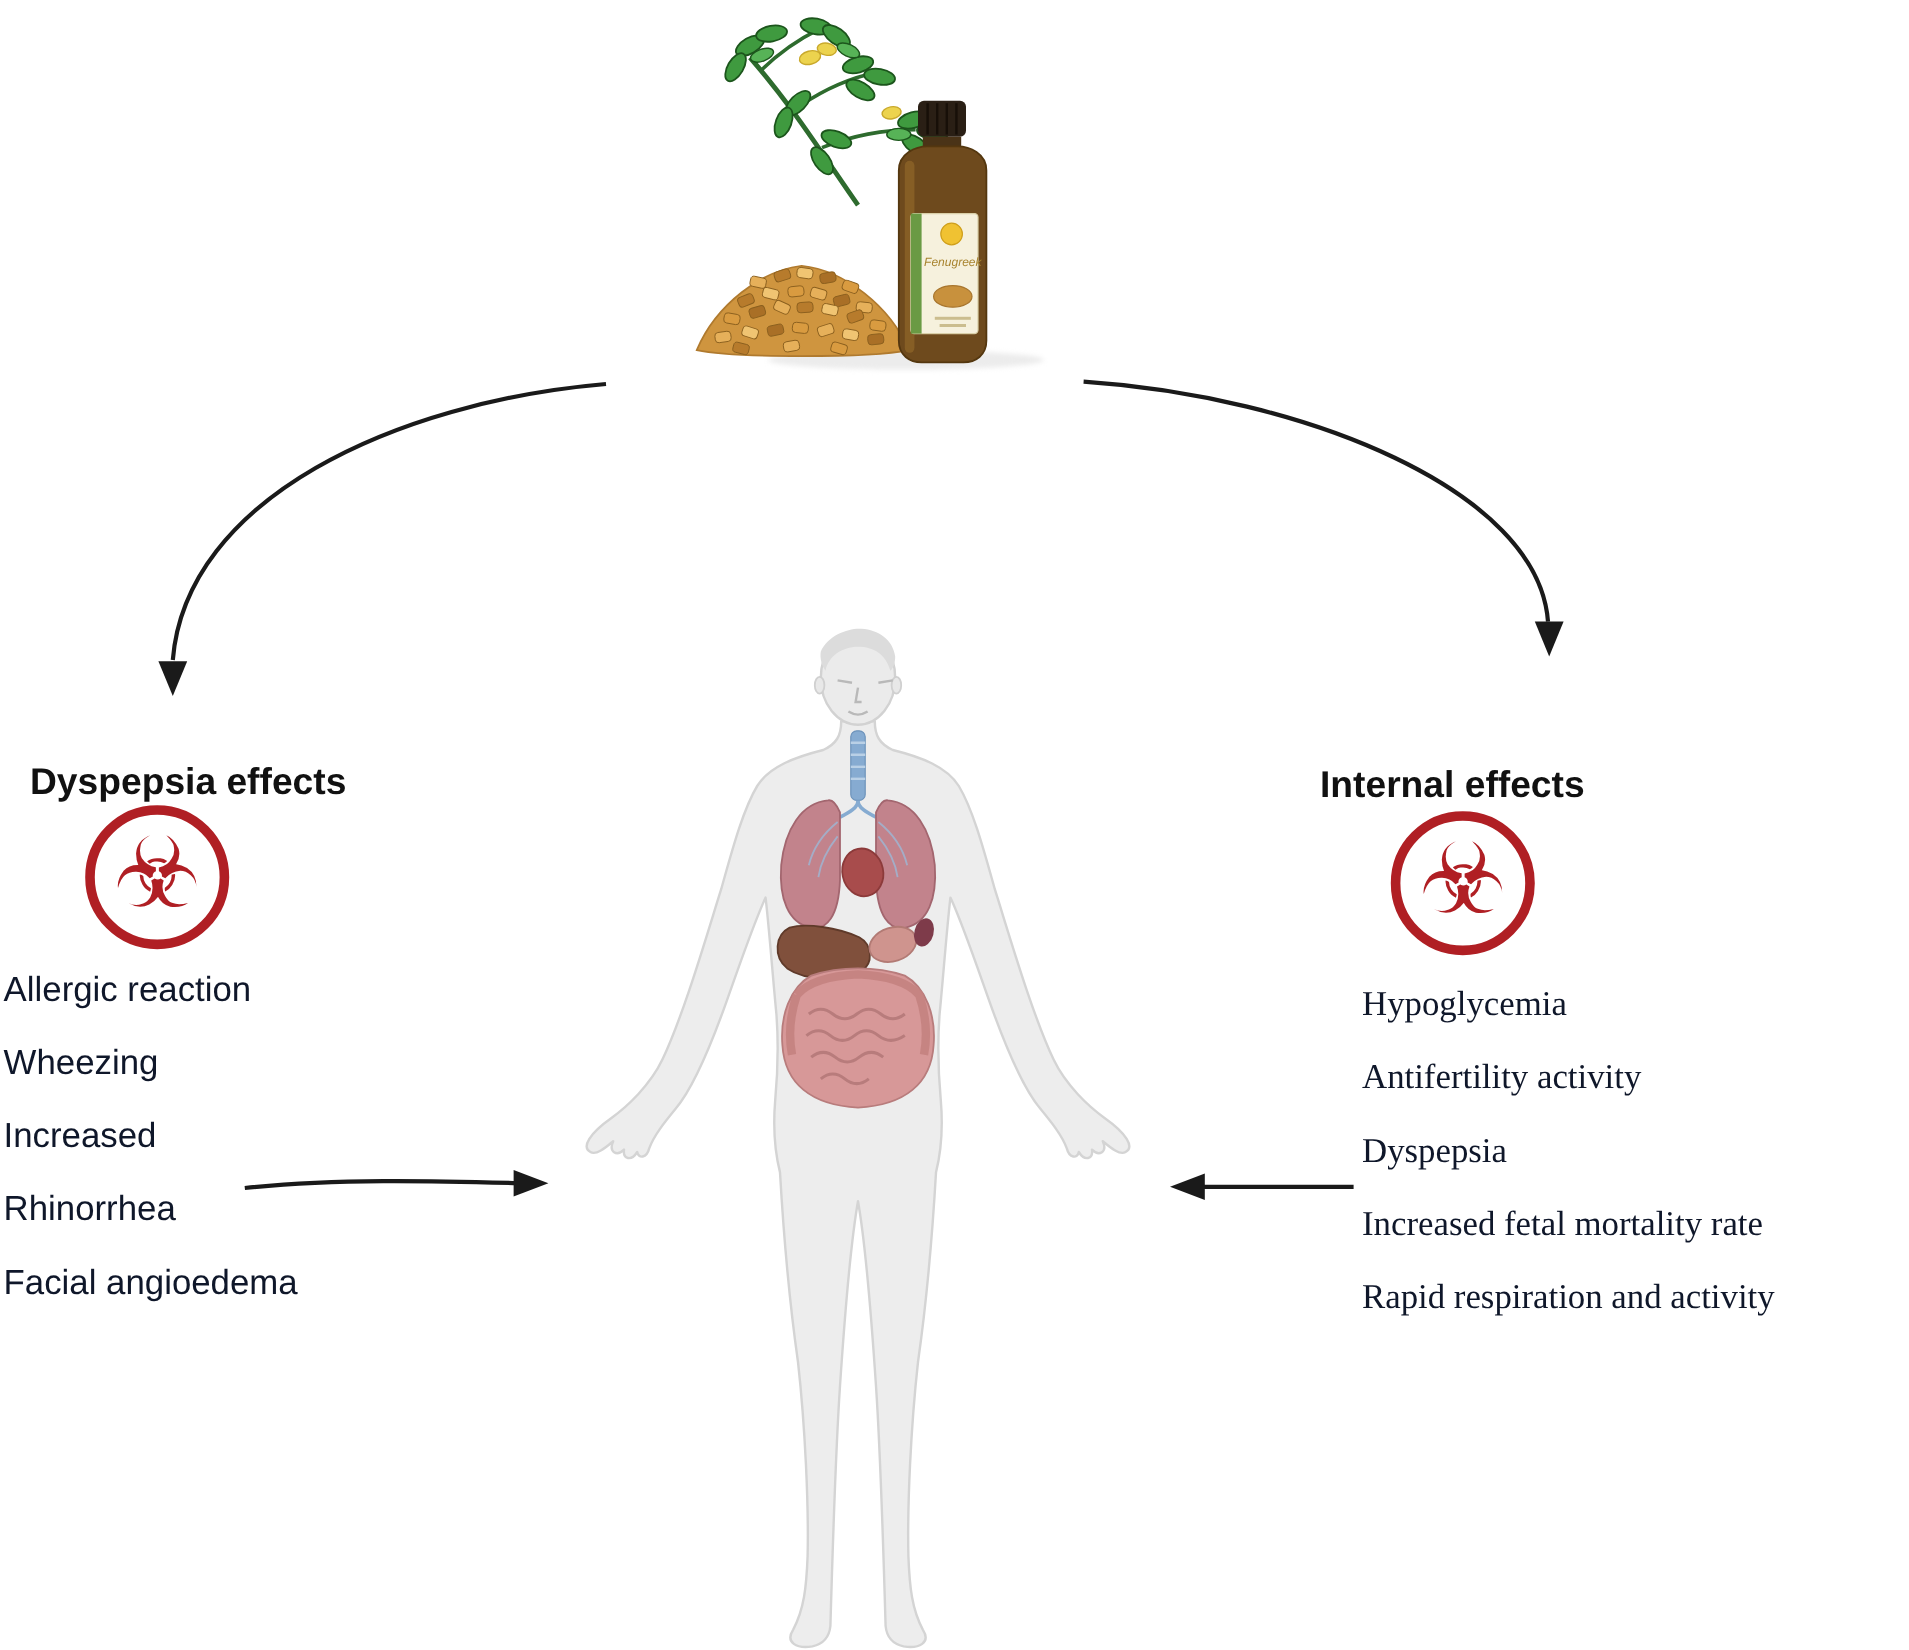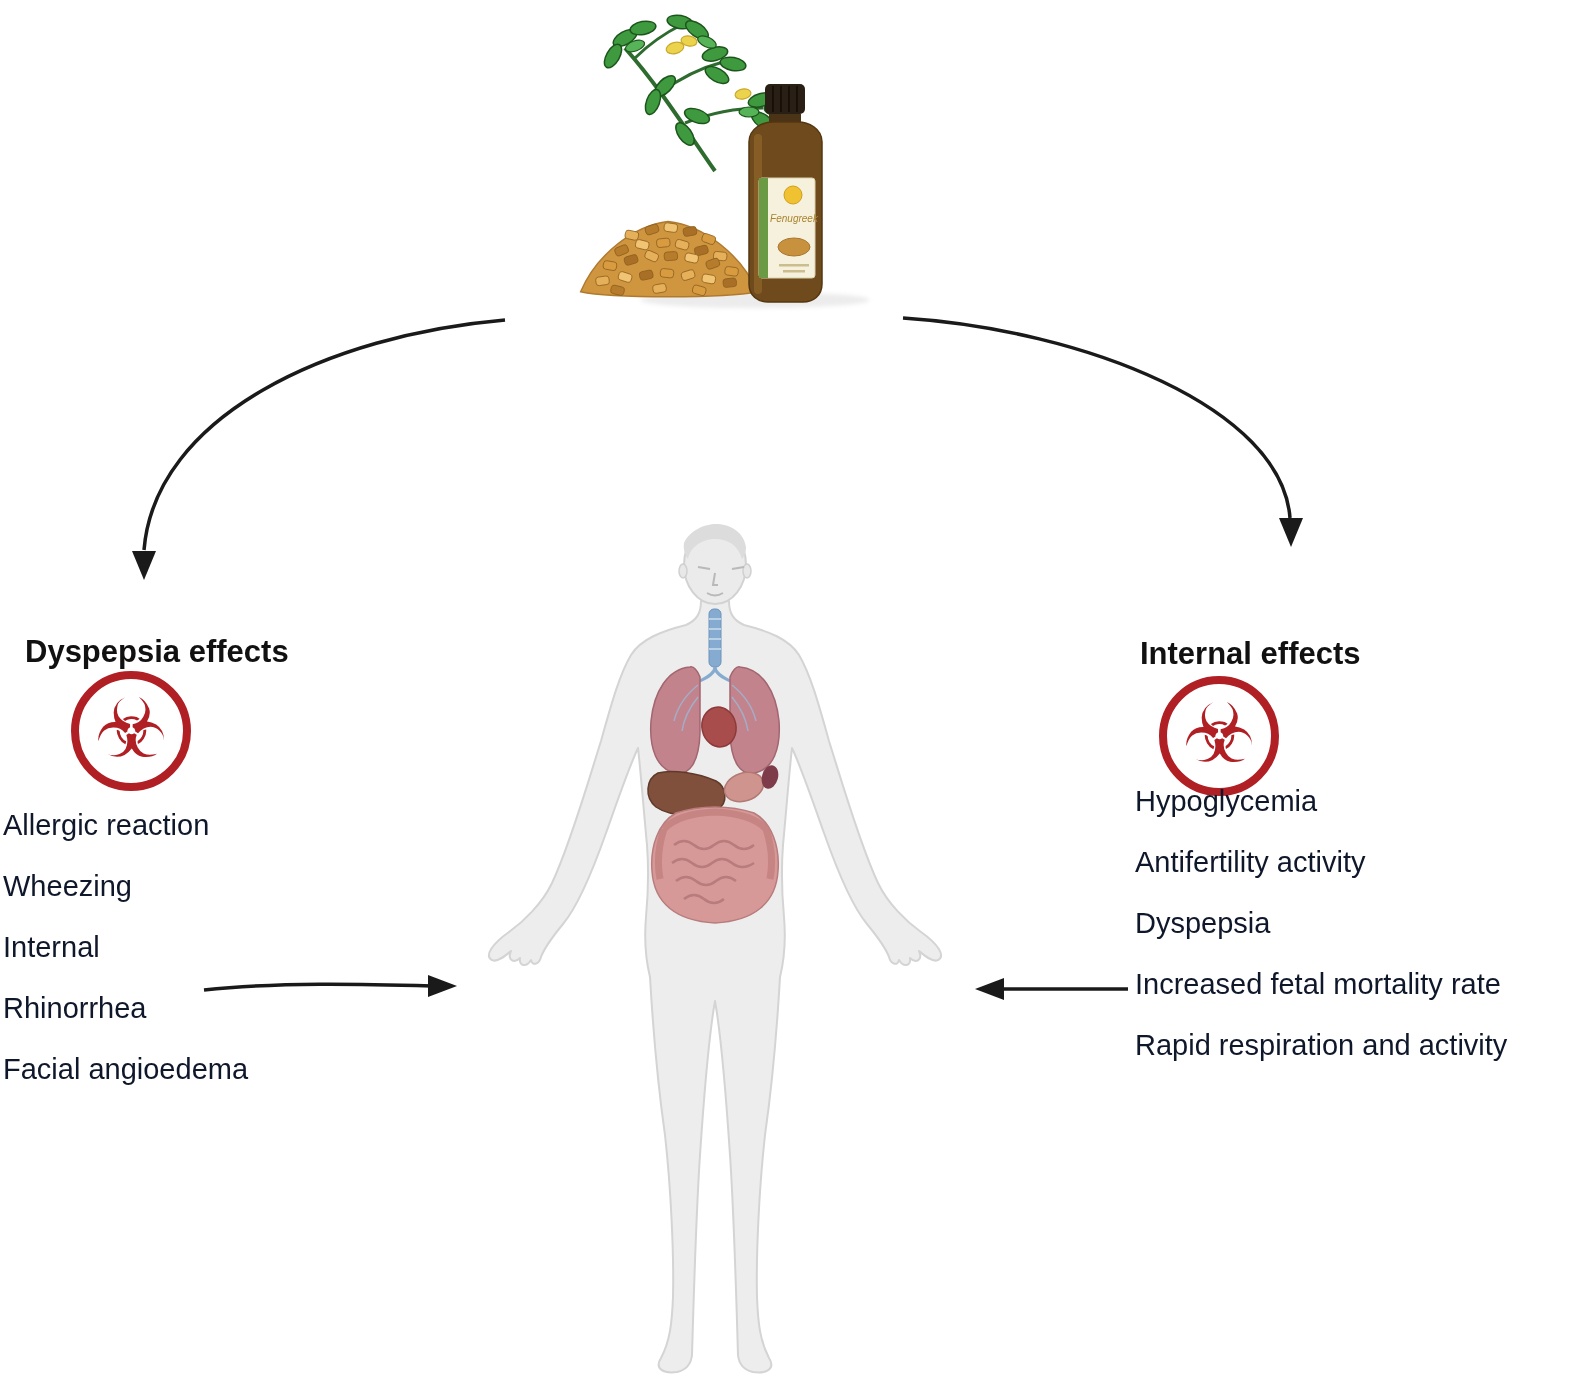--- a/index.html
+++ b/index.html
@@ -247,32 +247,32 @@
 
   <h2 class="effects-heading" style="left:25px;top:608px;">Dyspepsia effects</h2>
 
   <div class="hazard" style="left:71px;top:671px;">
     <span class="hazard-glyph">☣</span>
   </div>
 
   <ul class="effects-list" style="left:3px;top:808px;">
     <li>Allergic reaction</li>
     <li>Wheezing</li>
-    <li>Internal</li>
+    <li>Increased</li>
     <li>Rhinorrhea</li>
     <li>Facial angioedema</li>
   </ul>
 
-  <h2 class="effects-heading" style="left:1100px;top:610px;margin-left:40px;">Internal effects</h2>
+  <h2 class="effects-heading" style="left:1100px;top:610px;">Internal effects</h2>
 
   <div class="hazard" style="left:1159px;top:676px;">
     <span class="hazard-glyph">☣</span>
   </div>
 
-  <ul class="effects-list" style="left:1135px;top:784px;">
+  <ul class="effects-list" style="left:1135px;top:820px;font-family:Liberation Serif, serif;">
     <li>Hypoglycemia</li>
     <li>Antifertility activity</li>
     <li>Dyspepsia</li>
     <li>Increased fetal mortality rate</li>
     <li>Rapid respiration and activity</li>
   </ul>
 
 </div>
 
 </body></html>

